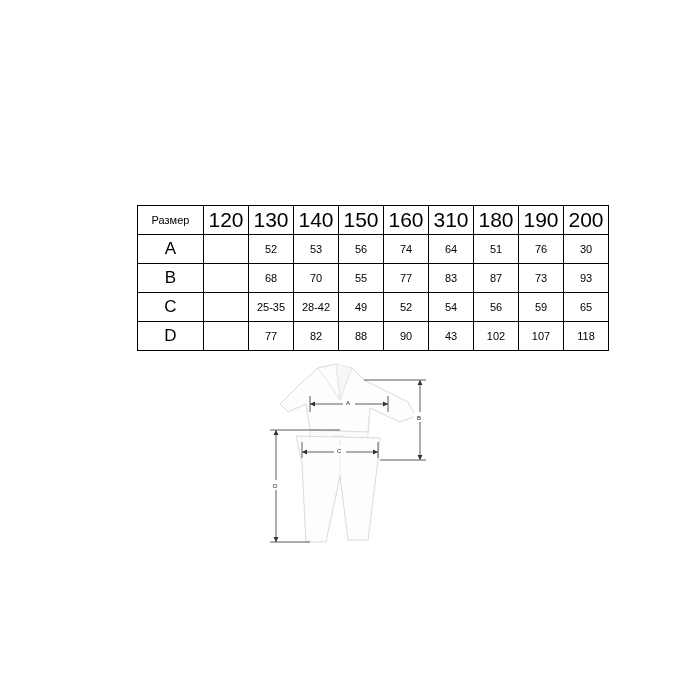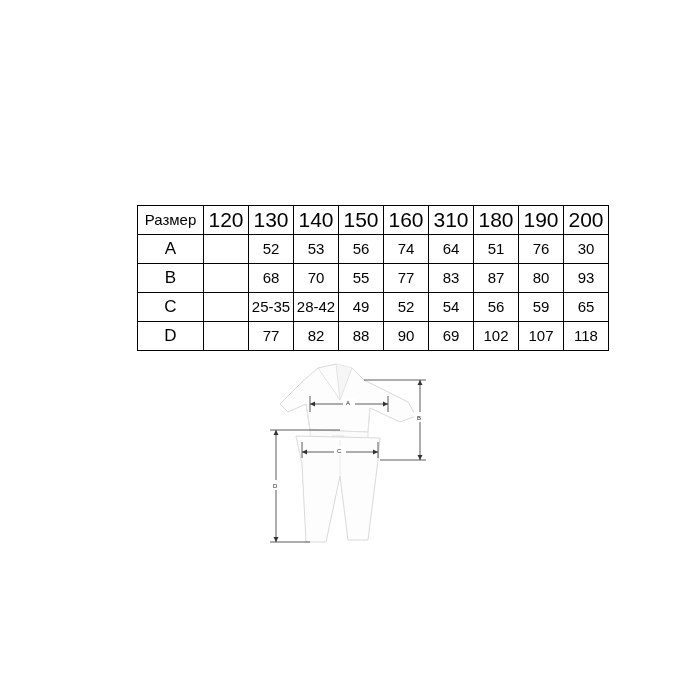--- a/index.html
+++ b/index.html
@@ -33,27 +33,27 @@
   table.size-table {
     border-collapse: collapse;
     width: 426px;
     table-layout: fixed;
   }
   table.size-table td {
     border: 1px solid #000000;
     text-align: center;
     vertical-align: middle;
     height: 28px;
-    font-size: 15px;
+    font-size: 11px;
     color: #000000;
     padding: 0;
     line-height: 1.1;
   }
   table.size-table td.hdr-label {
-    font-size: 15px;
+    font-size: 11px;
   }
   table.size-table td.rowlabel {
     font-size: 17px;
   }
   table.size-table td.hdr {
     font-size: 21px;
   }
   table.size-table td.empty {
     border-left: 1px solid #000000;
     border-right: 1px solid #000000;
@@ -127,21 +127,21 @@
 
         <tr>
           <td class="rowlabel">B</td>
           <td class="empty"></td>
           <td>68</td>
           <td>70</td>
           <td>55</td>
           <td>77</td>
           <td>83</td>
           <td>87</td>
-          <td>80</td>
+          <td>73</td>
           <td>93</td>
         </tr>
 
         <tr>
           <td class="rowlabel">C</td>
           <td class="empty"></td>
           <td>25-35</td>
           <td>28-42</td>
           <td>49</td>
           <td>52</td>
@@ -151,21 +151,21 @@
           <td>65</td>
         </tr>
 
         <tr>
           <td class="rowlabel">D</td>
           <td class="empty"></td>
           <td>77</td>
           <td>82</td>
           <td>88</td>
           <td>90</td>
-          <td>69</td>
+          <td>43</td>
           <td>102</td>
           <td>107</td>
           <td>118</td>
         </tr>
       </tbody>
     </table>
   </div>
 
   <div id="illustration">
     <svg width="220" height="210" viewBox="0 0 220 210" xmlns="http://www.w3.org/2000/svg">

